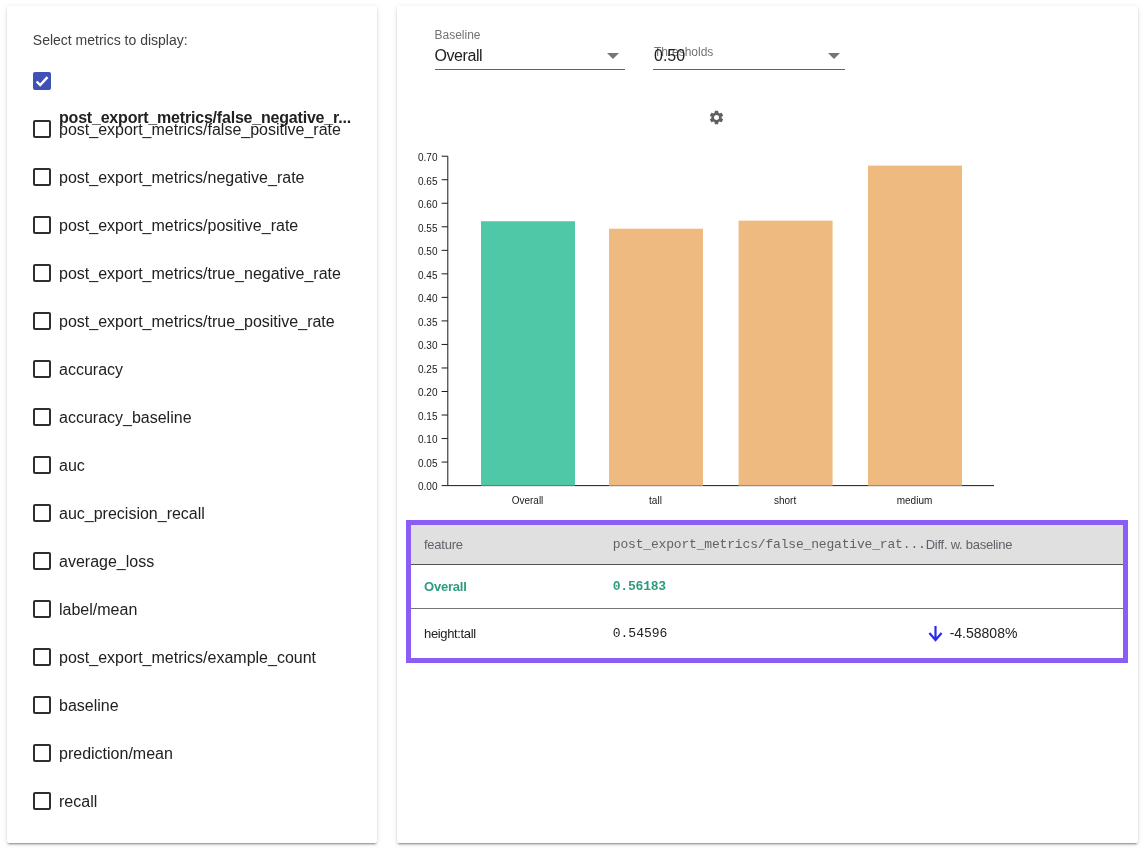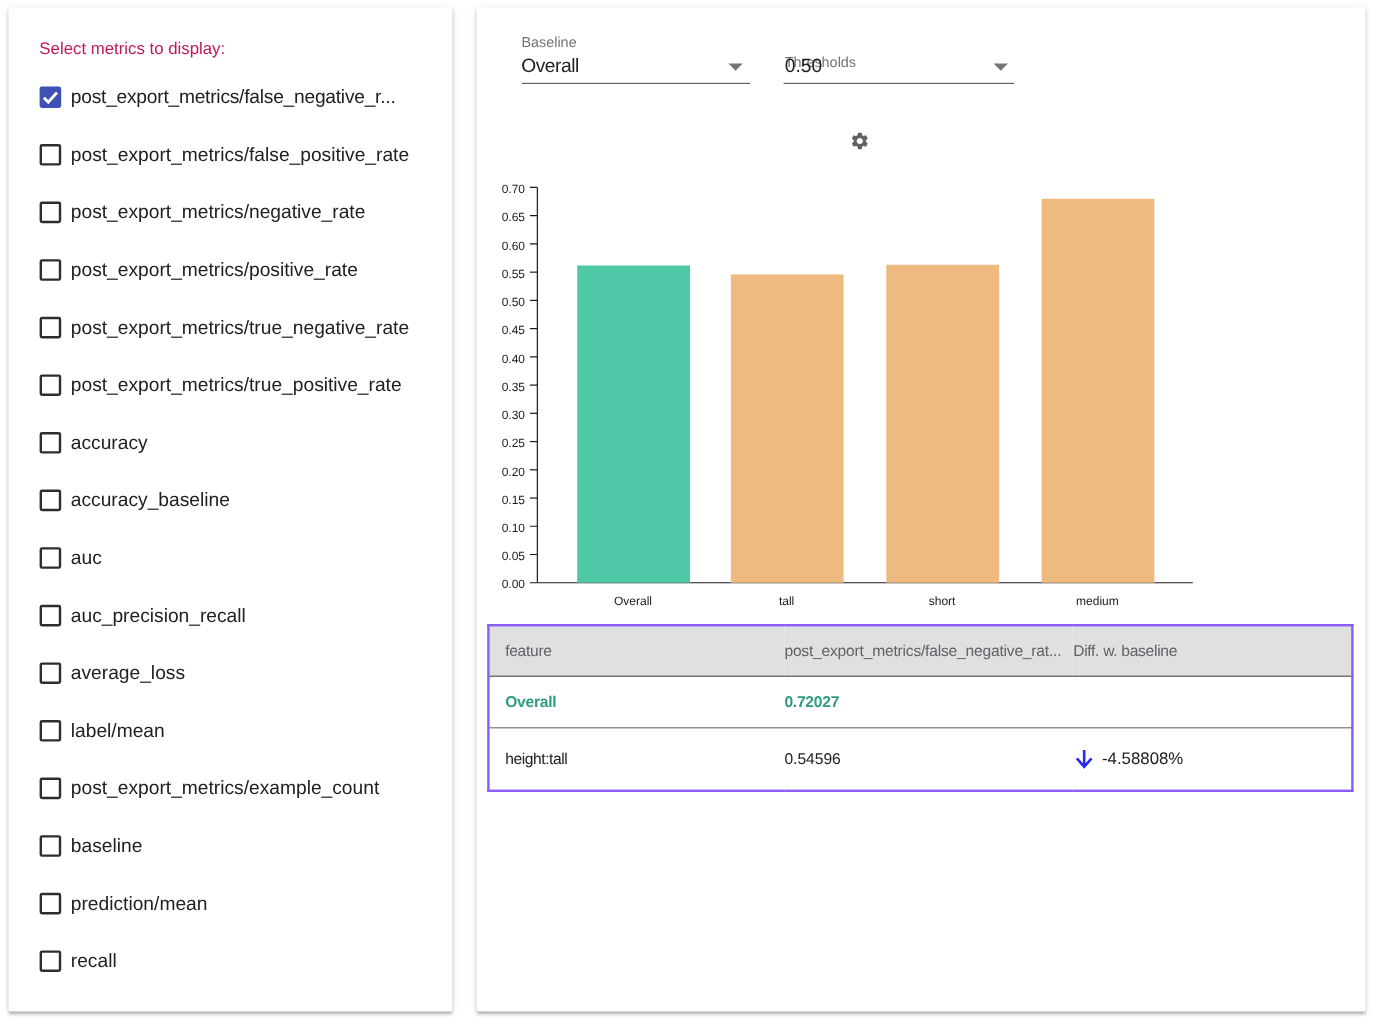--- a/index.html
+++ b/index.html
@@ -2,41 +2,41 @@
 <html><head>
 <meta charset="utf-8">
 <style>
   * { margin:0; padding:0; box-sizing:border-box; }
   html,body { width:1147px; height:856px; background:#fff; font-family:"Liberation Sans", sans-serif; }
   .card { position:absolute; background:#fff; border-radius:2px;
           box-shadow:0 2px 2px 0 rgba(0,0,0,0.14), 0 1px 5px 0 rgba(0,0,0,0.12), 0 3px 1px -2px rgba(0,0,0,0.2); }
   #left  { left:7px;  top:6px; width:370px; height:837px; }
   #right { left:397px; top:6px; width:741px; height:837px; }
 
-  .seltitle { position:absolute; left:25.8px; top:26px; font-size:14px; line-height:16px; color:#be185d; }
+  .seltitle { position:absolute; left:25.8px; top:26px; font-size:14px; line-height:16px; color:#404040; }
   .row { position:absolute; left:26px; height:18px; }
   .cb { position:absolute; left:0; top:0; width:18px; height:18px; border:2px solid #2e2e2e; border-radius:2px; background:#fff; }
   .cb.on { border-color:#3f51b5; background:#3f51b5; }
   .cb svg { position:absolute; left:-2px; top:-2px; }
   .lbl { position:absolute; left:26px; top:0px; font-size:16px; line-height:19px; color:#212121; white-space:nowrap; }
-  .lbl.b { font-weight:normal; letter-spacing:-0.2px; }
+  .lbl.b { font-weight:bold; letter-spacing:-0.2px;margin-top:36px; }
 
   .ddlabel { position:absolute; font-size:12px; line-height:14px; color:#737373; }
   .ddvalue { position:absolute; font-size:16px; line-height:19px; color:#212121; }
   .ddline  { position:absolute; height:1px; background:#616161; }
   .ddarrow { position:absolute; width:0; height:0; border-left:6px solid transparent; border-right:6px solid transparent; border-top:6.5px solid #757575; }
 
   .charttitle { position:absolute; left:40px; top:104px; font-size:14px; line-height:18px; font-weight:bold; letter-spacing:-0.47px; color:#616161; }
 
   table.t { position:absolute; left:9px; top:514px; width:722px; border-collapse:collapse;
-            border:2px solid #8b5cf6; font-size:13px; color:#212121; }
+            border:5px solid #8b5cf6; font-size:13px; color:#212121; }
   table.t td { border-bottom:1px solid #757575; vertical-align:middle; padding:0; }
   table.t tr.hd td { background:#e0e0e0; color:#5f6368; height:42px; border-bottom:1px solid #525252; letter-spacing:-0.25px; }
   table.t td.c1 { padding-left:13px; width:246px; letter-spacing:-0.35px; }
-  table.t td.c2 { width:240px; }
+  table.t td.c2 { width:240px;font-family:Liberation Mono, monospace; }
   table.t td.c3 { width:232px; }
   tr.last td { border-bottom:none; }
   .teal { color:#2e9b80; font-weight:bold; letter-spacing:-0.2px; }
   .diff { display:flex; align-items:center; padding-left:2px; }
   .diff svg { margin-right:7px; }
   .diff span { font-size:14px; color:#212121; }
 </style>
 </head>
 <body>
 <div id="left" class="card">
@@ -171,21 +171,21 @@
 
   <table class="t">
     <tbody>
         <tr class="hd">
       <td class="c1" style="letter-spacing:-0.25px;">feature</td>
       <td class="c2" style="letter-spacing:-0.17px;">post_export_metrics/false_negative_rat...</td>
       <td class="c3">Diff. w. baseline</td>
     </tr>
     <tr style="height:43.5px;">
       <td class="c1"><span class="teal">Overall</span></td>
-      <td class="c2 teal">0.72027</td>
+      <td class="c2 teal">0.56183</td>
       <td class="c3"></td>
     </tr>
     <tr class="last" style="height:52px;">
       <td class="c1">height:tall</td>
       <td class="c2">0.54596</td>
       <td class="c3">
             <div class="diff">
         <svg width="15" height="17" viewBox="0 0 15 17" style="overflow:visible">
                 <path d="M7.5 1.1 V15 M1.4 8 L7.5 15 L13.6 8" fill="none" stroke="#2b2bf0" stroke-width="2.2"></path>
               </svg>

